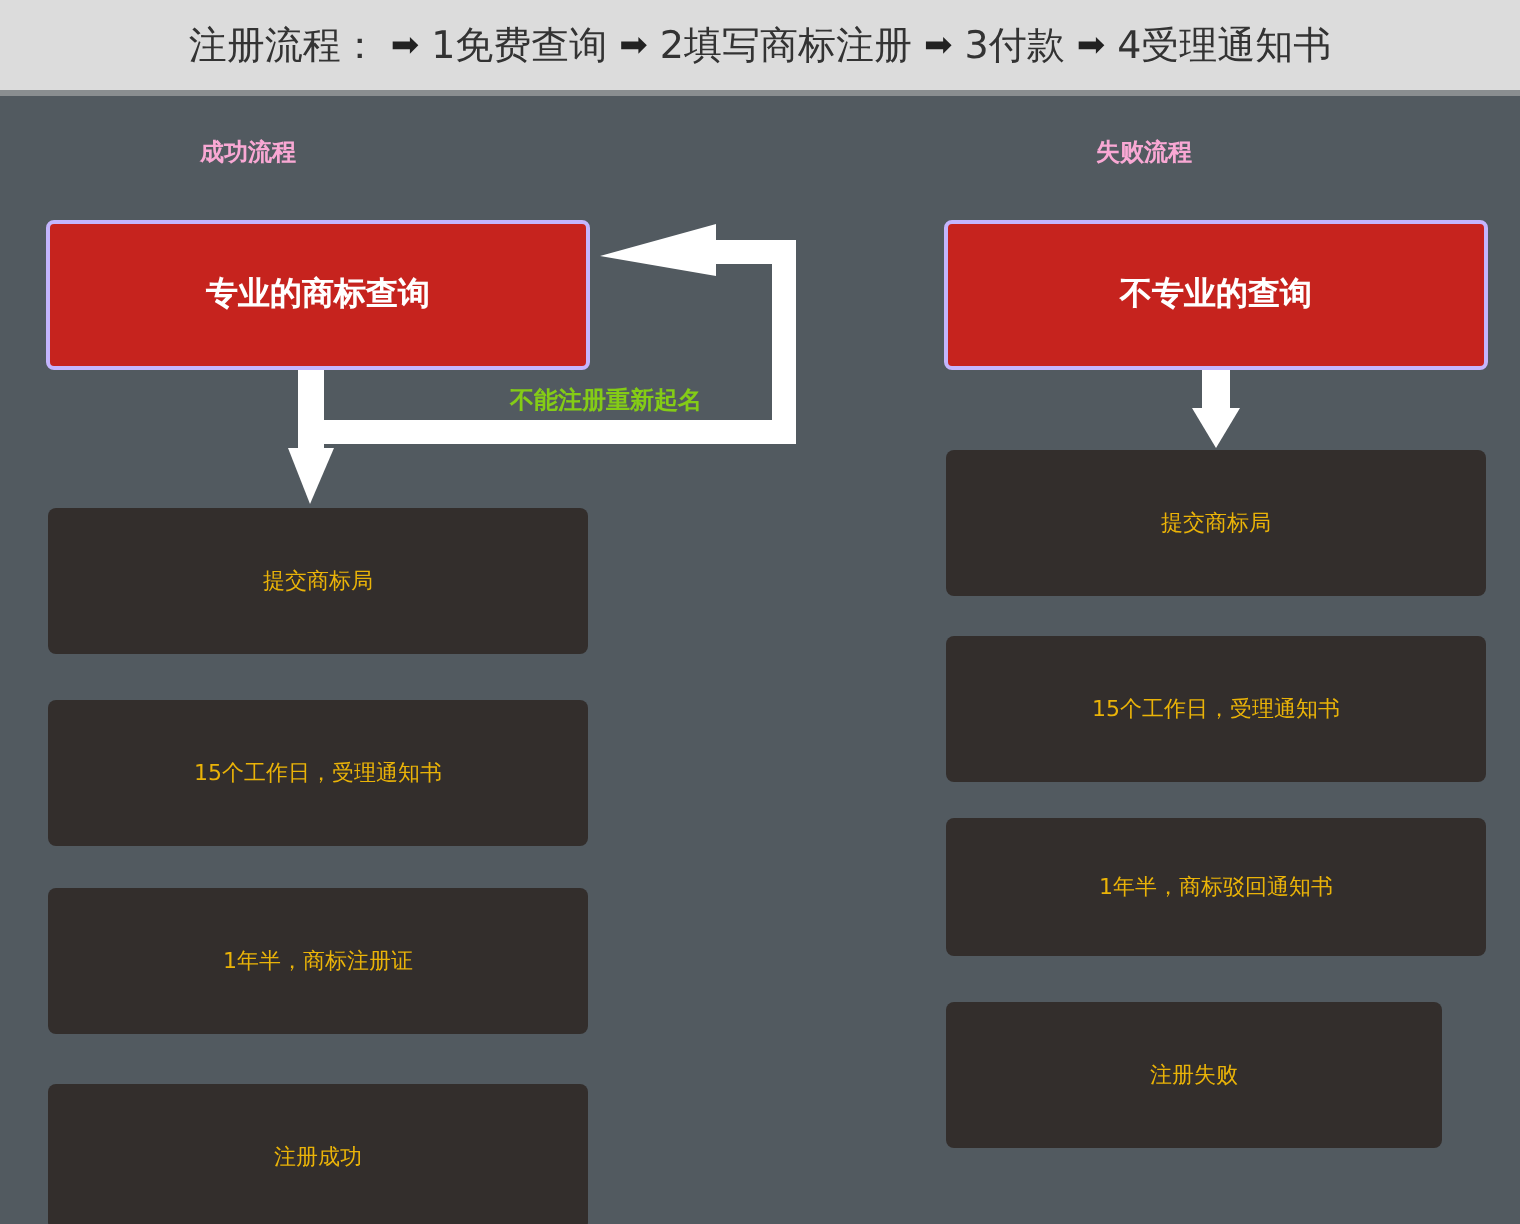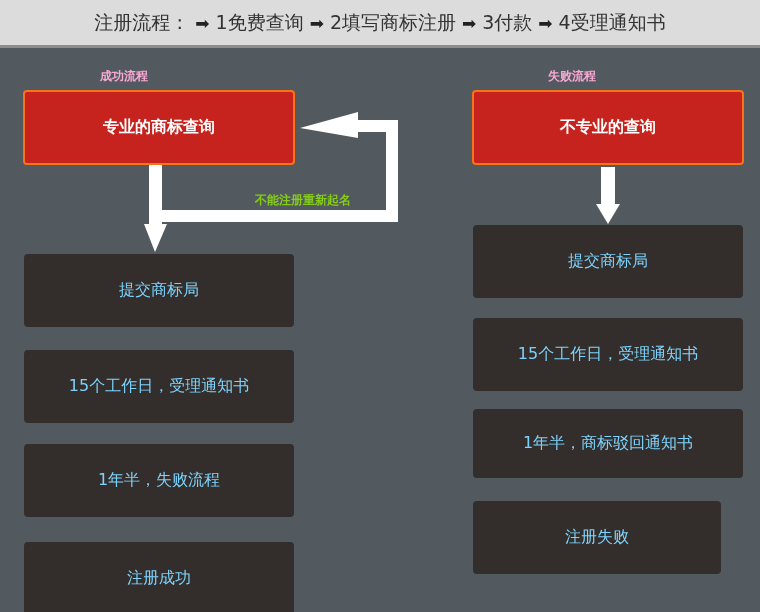--- a/index.html
+++ b/index.html
@@ -15,28 +15,28 @@
     border-bottom: 3px solid #8a8e90;
     display: flex; align-items: center; justify-content: center;
     color: #333; font-size: 19px; letter-spacing: 0px;
   }
   .header .sep { margin: 0 6px; font-size: 17px; color: #222; }
   .col-title {
     position: absolute; color: #f9a8d4; font-size: 12px; font-weight: bold;
   }
   .red-box {
     position: absolute; background: #c6231e;
-    border: 2px solid #f97316; border-radius: 4px;
+    border: 2px solid #c4b5fd; border-radius: 4px;
     color: #fff; font-size: 16px; font-weight: bold;
-    display: flex; align-items: center; justify-content: center;
+    display: flex; align-items: center; justify-content: center; margin-top: 20px;
   }
   .dark-box {
     position: absolute; background: #332e2c;
     border-radius: 4px;
-    color: #7dd3fc; font-size: 16px;
+    color: #eab308; font-size: 11px;
     display: flex; align-items: center; justify-content: center;
   }
   .loop-label {
     position: absolute; color: #84cc16; font-size: 12px; font-weight: bold;
   }
   svg.arrows { position: absolute; left: 0; top: 0; }
 </style>
 </head>
 <body>
 
@@ -70,21 +70,21 @@
     <rect x="601" y="167" width="14" height="40" fill="#fff"></rect>
     <polygon points="596,204 620,204 608,224" fill="#fff"></polygon>
   </g>
 </svg>
 
 <div class="col-title" style="left:100px; top:68px; width:120px;">成功流程</div>
 <div class="red-box" style="left:23px; top:90px; width:272px; height:75px;">专业的商标查询</div>
 <div class="loop-label" style="left:255px; top:192px;">不能注册重新起名</div>
 <div class="dark-box" style="left:24px; top:254px; width:270px; height:73px;">提交商标局</div>
 <div class="dark-box" style="left:24px; top:350px; width:270px; height:73px;">15个工作日，受理通知书</div>
-<div class="dark-box" style="left:24px; top:444px; width:270px; height:73px;">1年半，失败流程</div>
+<div class="dark-box" style="left:24px; top:444px; width:270px; height:73px;">1年半，商标注册证</div>
 <div class="dark-box" style="left:24px; top:542px; width:270px; height:73px;">注册成功</div>
 
 <div class="col-title" style="left:548px; top:68px; width:120px;">失败流程</div>
 <div class="red-box" style="left:472px; top:90px; width:272px; height:75px;text-align:center;">不专业的查询</div>
 <div class="dark-box" style="left:473px; top:225px; width:270px; height:73px;">提交商标局</div>
 <div class="dark-box" style="left:473px; top:318px; width:270px; height:73px;">15个工作日，受理通知书</div>
 <div class="dark-box" style="left:473px; top:409px; width:270px; height:69px;">1年半，商标驳回通知书</div>
 <div class="dark-box" style="left:473px; top:501px; width:248px; height:73px;">注册失败</div>
 
 </body></html>

